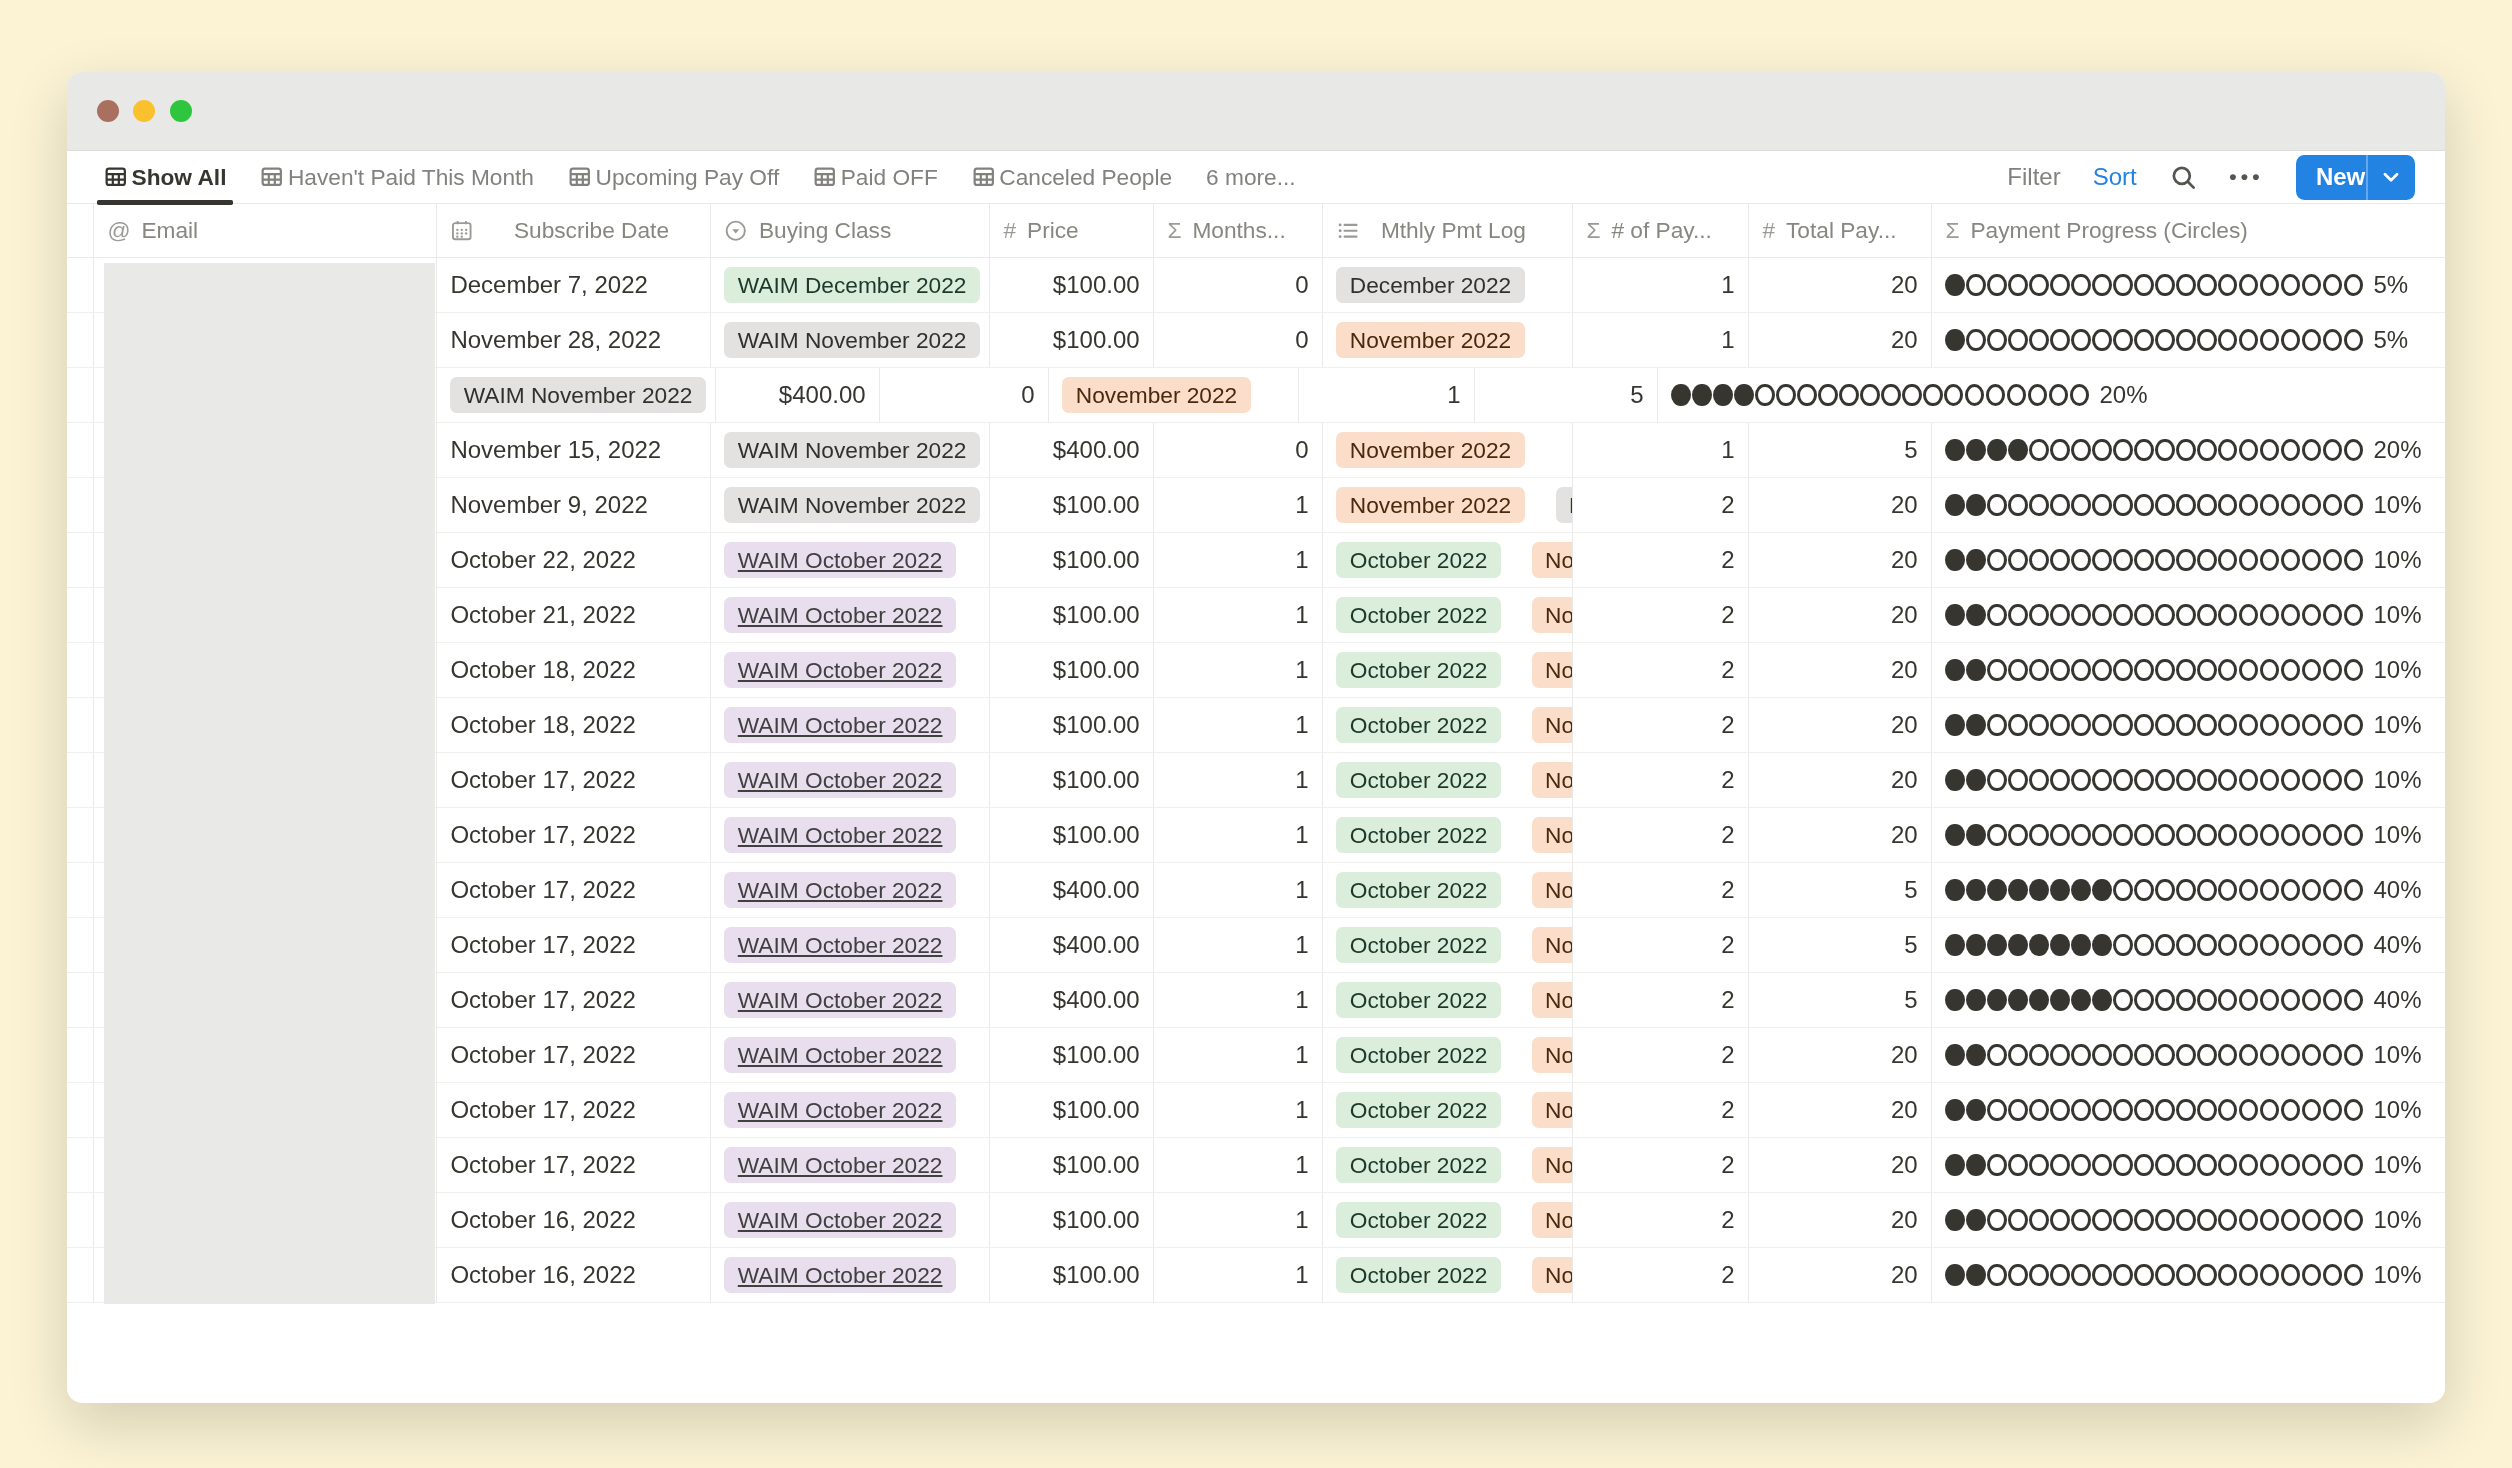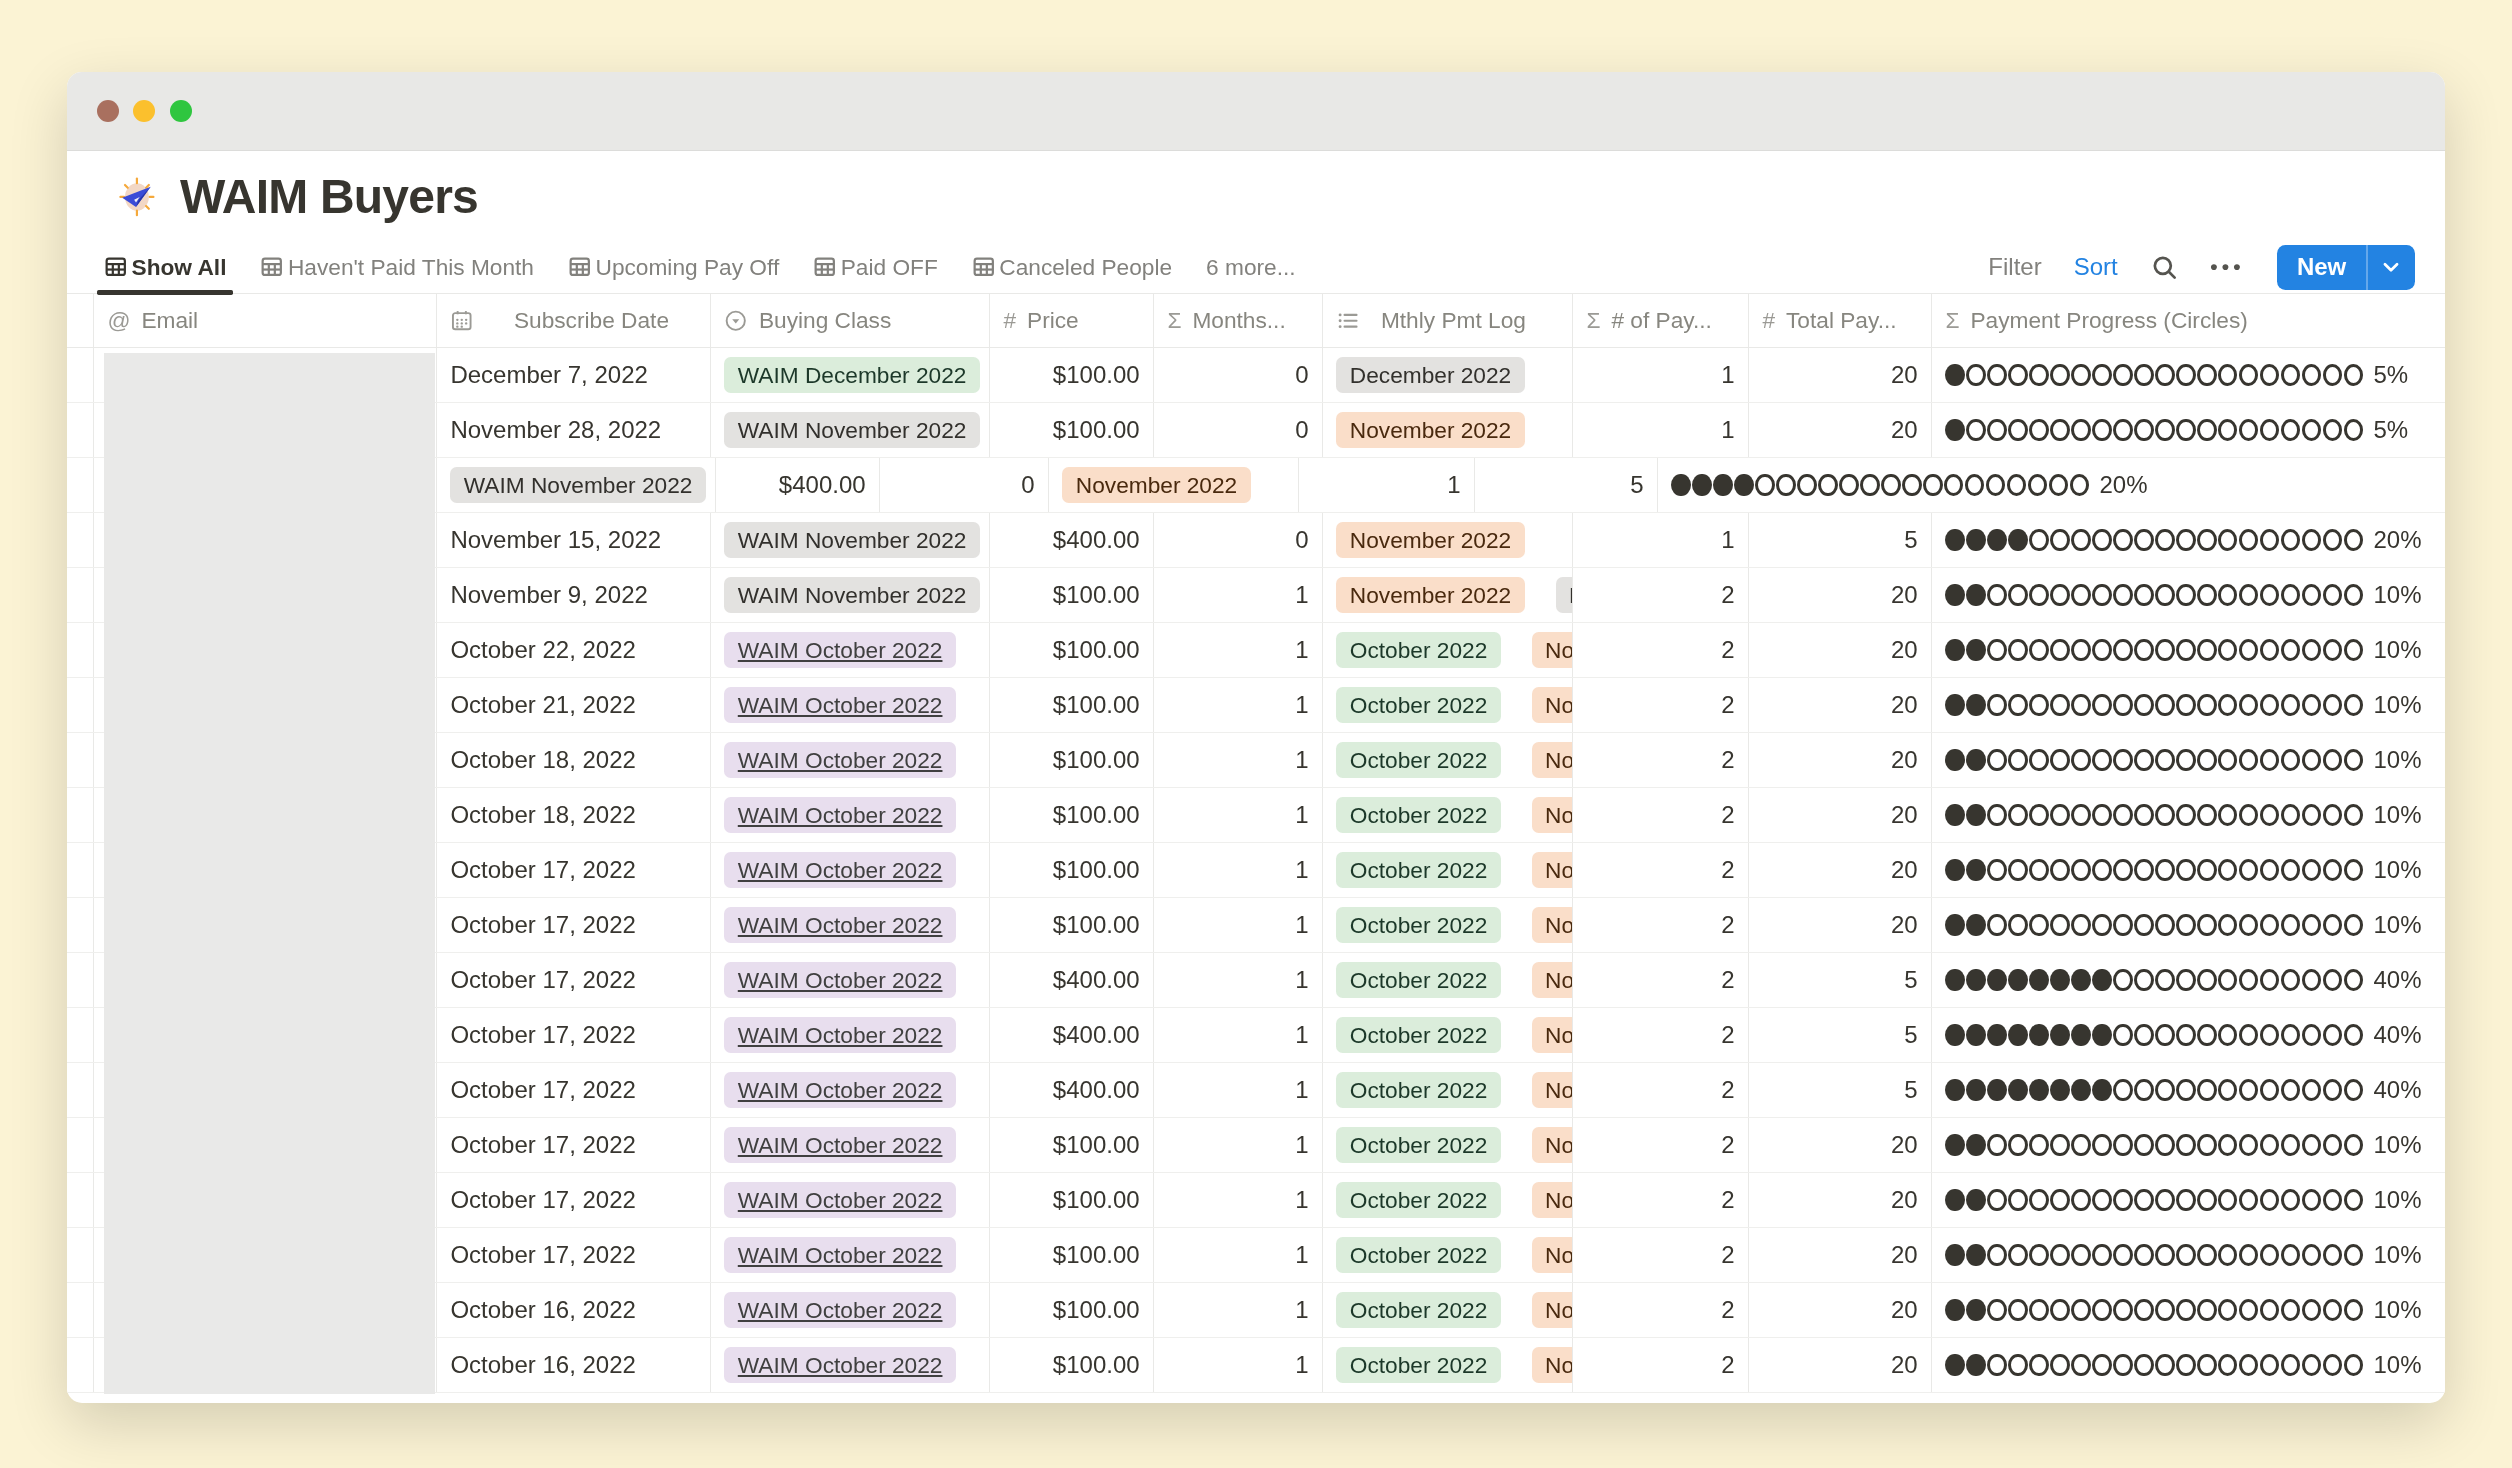--- a/index.html
+++ b/index.html
@@ -55,21 +55,21 @@
   .toolbar-right { margin-left: auto; display: flex; align-items: center; gap: 32px; }
   .tb-filter { color: #82817D; font-size: 24px; }
   .tb-sort   { color: #2383E2; font-size: 24px; }
   .tb-icon   { display: flex; color: #55544F; }
   .tb-ellipsis { color: #55544F; font-size: 21px; letter-spacing: 4.2px; font-weight: 700; }
   .new-btn {
     display: flex; align-items: center; height: 45px;
     background: #2383E2; color: #fff; border-radius: 8.4px;
     font-size: 24px; font-weight: 700; overflow: hidden;
   }
-  .new-btn .nb-label { padding: 0 20px 0 20px; }
+  .new-btn .nb-label { padding: 0 1px 0 20px; }
   .new-btn .nb-split { width: 1.7px; align-self: stretch; background: rgba(255,255,255,.3); }
   .new-btn .nb-chev { display: flex; padding: 0 13.4px 0 11.7px; }
 
   .table { flex: 1; position: relative; overflow: hidden; }
   .thead { display: flex; height: 54px; border-bottom: 1.7px solid #E9E9E7; }
   .th {
     display: flex; align-items: center; gap: 11px;
     padding: 0 13.4px; color: #87867F; font-size: 22.7px;
     border-right: 1.7px solid #E9E9E7; overflow: hidden; white-space: nowrap;
   }
@@ -119,40 +119,20 @@
 
 <div class="stage">
   <div class="window">
 
     <div class="titlebar">
       <span class="dot dot-close"></span>
       <span class="dot dot-min"></span>
       <span class="dot dot-max"></span>
     </div>
 
-    <div class="page-header">
-      <span class="page-icon">
-        <svg width="44" height="44" viewBox="0 0 48 48">
-          <ellipse cx="25" cy="25" rx="13" ry="15" fill="#F2D7C5"></ellipse>
-          <g stroke="#F5A93B" stroke-width="2.4" stroke-linecap="round">
-            <line x1="25" y1="5" x2="25" y2="10"></line>
-            <line x1="25" y1="40" x2="25" y2="45"></line>
-            <line x1="7" y1="25" x2="11" y2="25"></line>
-            <line x1="39" y1="25" x2="43" y2="25"></line>
-            <line x1="12" y1="12" x2="15" y2="15"></line>
-            <line x1="35" y1="35" x2="38" y2="38"></line>
-            <line x1="38" y1="12" x2="35" y2="15"></line>
-          </g>
-          <path d="M9 26 L40 14 L24 36 Z" fill="#3A4BD7"></path>
-          <path d="M24 36 L40 14 L27 28 Z" fill="#2634A8"></path>
-          <path d="M22 28 L28 25 L24 31 Z" fill="#EFEFF8"></path>
-        </svg>
-      </span>
-      <span class="page-title">WAIM Buyers</span>
-    </div>
 
     <div class="toolbar">
       <div class="tabs">
           <div class="tab active">
             <span class="t-icon">
               <svg width="23.5" height="23.5" viewBox="0 0 16 16">
                 <g stroke="currentColor" stroke-width="1.5" fill="none">
                   <rect x="1.8" y="2.4" width="12.4" height="11.2" rx="1.6"></rect>
                   <line x1="1.8" y1="6.2" x2="14.2" y2="6.2"></line>
                   <line x1="1.8" y1="9.9" x2="14.2" y2="9.9"></line>

